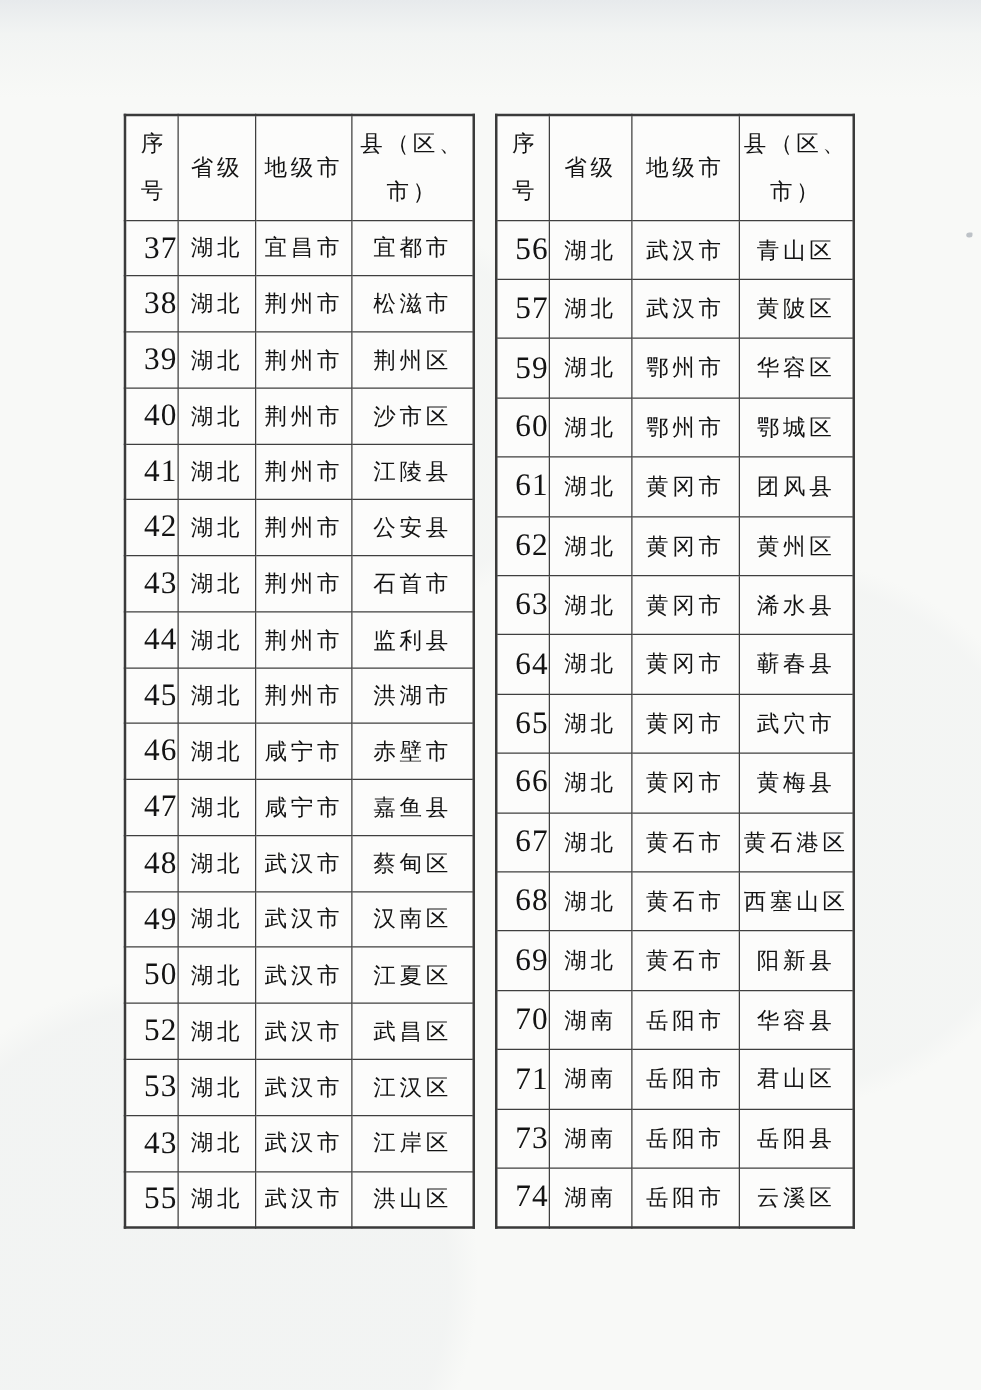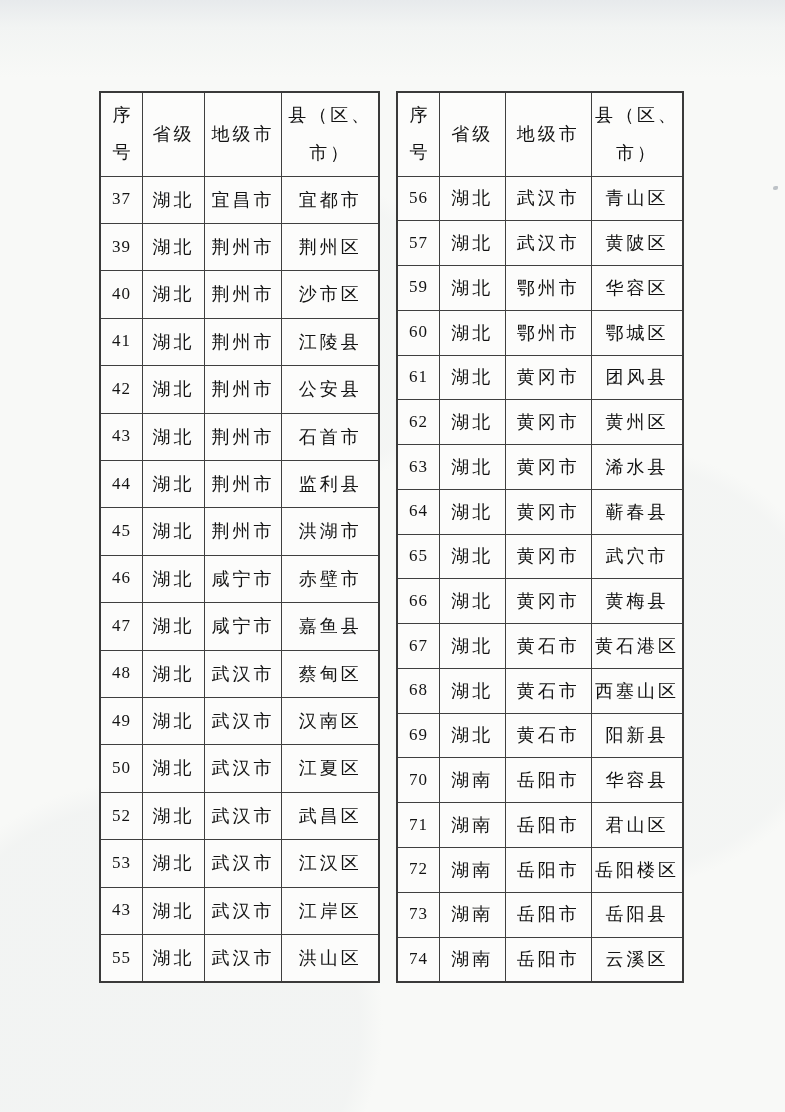--- a/index.html
+++ b/index.html
@@ -63,21 +63,22 @@
     overflow: hidden;
   }
   .doc-table thead tr { height: 84px; }
   .doc-table tbody tr { height: 42.5px; }
 
   .doc-table td.num,
   .doc-table th.col-serial {
     letter-spacing: 1px;
   }
   .doc-table td.num {
-    font-size: 17px;
+    font-size: 25px;
+    text-align: right;
   }
   
   th.col-serial .stack {
     display: inline-block;
     width: 1.05em;
     line-height: 2.05;
     letter-spacing: 0;
   }
   th.col-county .wrap {
     display: inline-block;
@@ -108,20 +109,26 @@
     </tr>
   </thead>
   <tbody>
       <tr>
         <td class="num">37</td>
         <td>湖北</td>
         <td>宜昌市</td>
         <td>宜都市</td>
       </tr>
       <tr>
+        <td class="num">38</td>
+        <td>湖北</td>
+        <td>荆州市</td>
+        <td>松滋市</td>
+      </tr>
+      <tr>
         <td class="num">39</td>
         <td>湖北</td>
         <td>荆州市</td>
         <td>荆州区</td>
       </tr>
       <tr>
         <td class="num">40</td>
         <td>湖北</td>
         <td>荆州市</td>
         <td>沙市区</td>
@@ -313,26 +320,20 @@
         <td>岳阳市</td>
         <td>华容县</td>
       </tr>
       <tr>
         <td class="num">71</td>
         <td>湖南</td>
         <td>岳阳市</td>
         <td>君山区</td>
       </tr>
       <tr>
-        <td class="num">72</td>
-        <td>湖南</td>
-        <td>岳阳市</td>
-        <td>岳阳楼区</td>
-      </tr>
-      <tr>
         <td class="num">73</td>
         <td>湖南</td>
         <td>岳阳市</td>
         <td>岳阳县</td>
       </tr>
       <tr>
         <td class="num">74</td>
         <td>湖南</td>
         <td>岳阳市</td>
         <td>云溪区</td>

